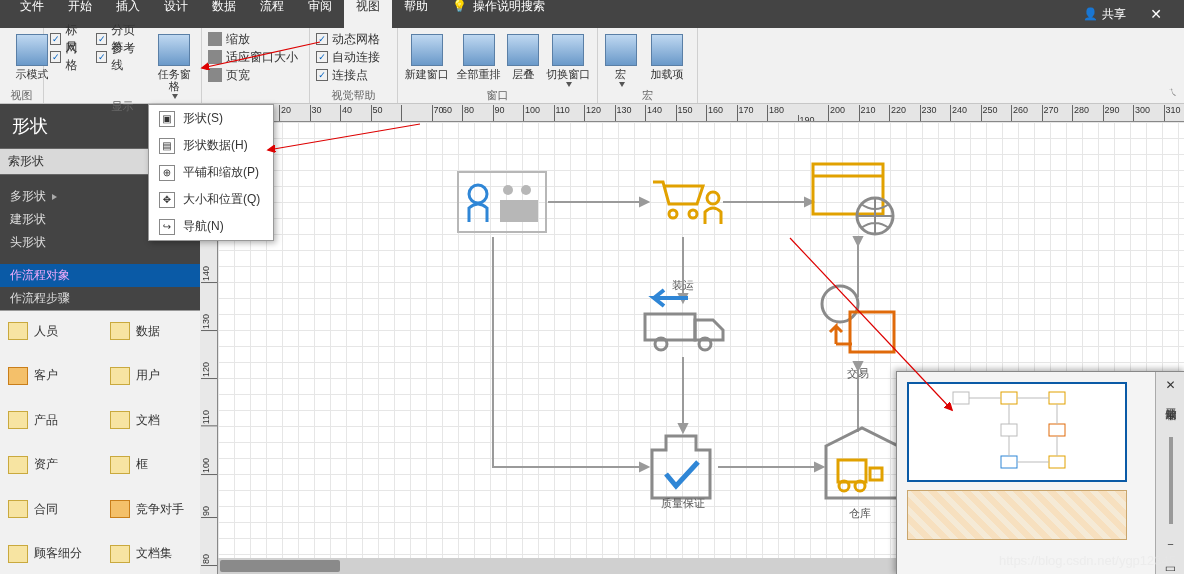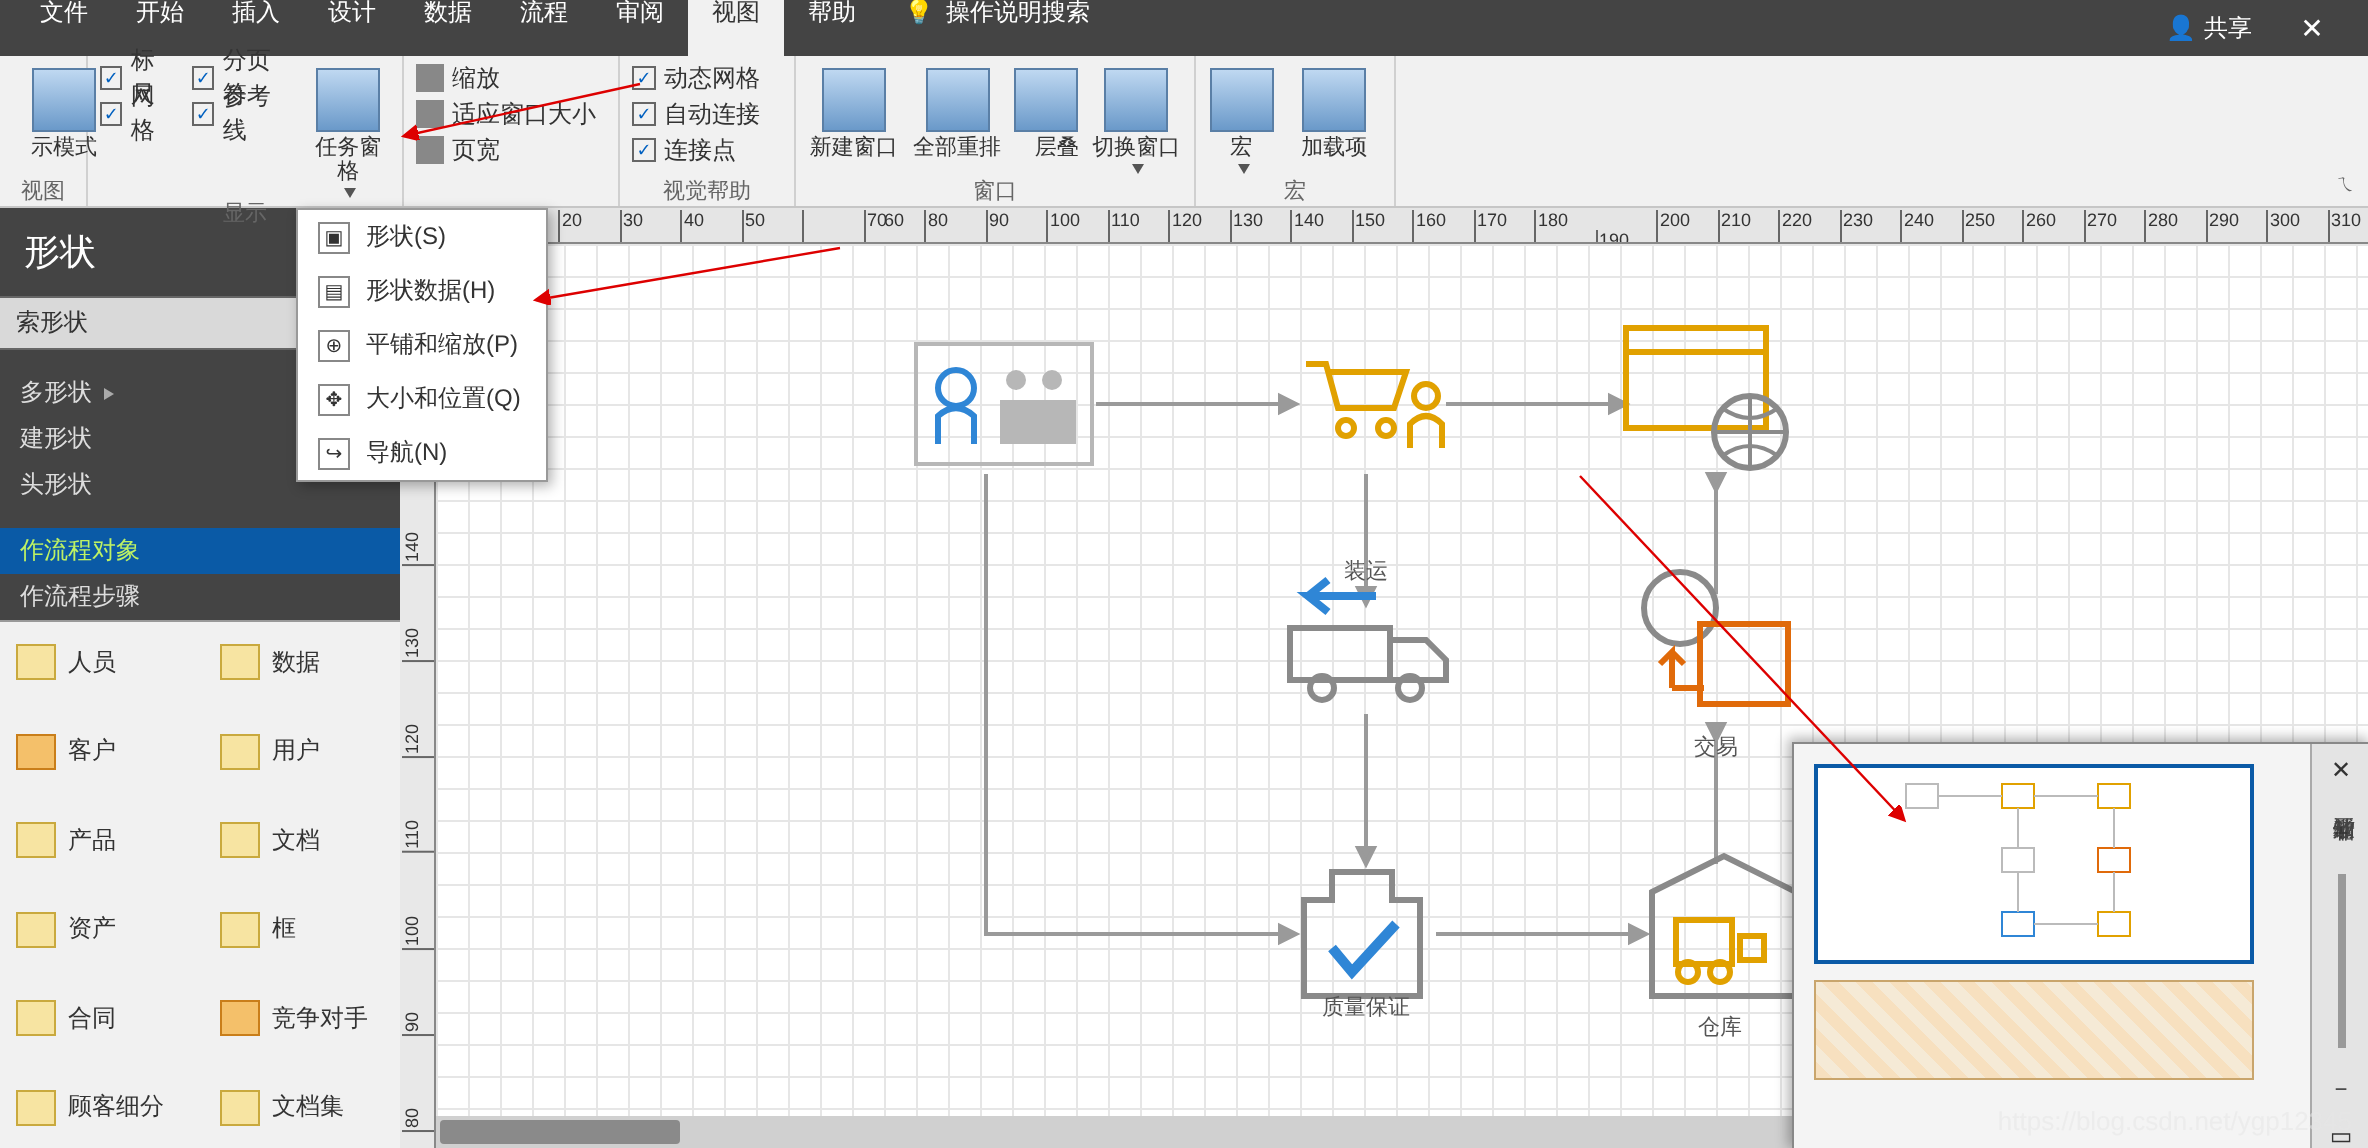--- a/index.html
+++ b/index.html
@@ -29,21 +29,21 @@
 
 
 #main{display:flex;height:calc(574px - 28px - 76px);}
 
 
 #shapes-panel{width:200px;background:#444444;color:#ddd;display:flex;flex-direction:column;}
 #shapes-panel .sp-title{background:#444;color:#fff;font-size:18px;padding:10px 12px;}
 #shapes-panel .sp-search{background:#d9d9d9;color:#333;padding:4px 8px;border-top:1px solid #666;border-bottom:1px solid #666;}
 #shapes-panel .sp-cat{padding:3px 10px;cursor:pointer;}
 #shapes-panel .sp-cat.caretr::after{content:"";display:inline-block;border-top:3px solid transparent;border-bottom:3px solid transparent;border-left:5px solid #aaa;margin-left:6px;}
-#shapes-panel .sp-cat.active{background:#0a5aa6;color:#bef264;}
+#shapes-panel .sp-cat.active{background:#0a5aa6;color:#f0abfc;}
 #shapes-panel .sp-gap{height:10px;}
 #shapes-panel .sp-grid{background:#f1f1f1;color:#333;flex:1;display:grid;grid-template-columns:1fr 1fr;gap:4px;border-top:1px solid #999;}
 #shapes-panel .sp-item{display:flex;align-items:center;gap:6px;padding:6px 8px;}
 #shapes-panel .sp-item .thumb{width:20px;height:18px;background:#f7e4a2;border:1px solid #c9a93e;}
 #shapes-panel .sp-item.orange .thumb{background:#f4c06a;border:1px solid #c97e1a;}
 
 
 #canvas-wrap{flex:1;position:relative;background:#5c5c5c;}
 #hruler{position:absolute;left:18px;right:0;top:0;height:18px;background:#e5e5e5;border-bottom:1px solid #888;overflow:hidden;}
 #vruler{position:absolute;left:0;top:18px;bottom:0;width:18px;background:#e8e8e8;border-right:1px solid #888;}
@@ -178,21 +178,21 @@
   <div class="rgroup" style="width:200px;">
     <div class="rcol">
       <div class="rbtn-big">
           <div class="ricon"></div>
           <span>新建窗口</span>
         </div>
       <div class="rbtn-big">
           <div class="ricon"></div>
           <span>全部重排</span>
         </div>
-      <div class="rbtn-big" style="width:36px;align-items:flex-end;">
+      <div class="rbtn-big" style="width:36px;">
           <div class="ricon"></div>
           <span>层叠</span>
         </div>
       <div class="rbtn-big">
           <div class="ricon"></div>
           <span>切换窗口</span>
           <span class="caret"></span>
         </div>
     </div>
     <div class="gtitle">窗口</div>

